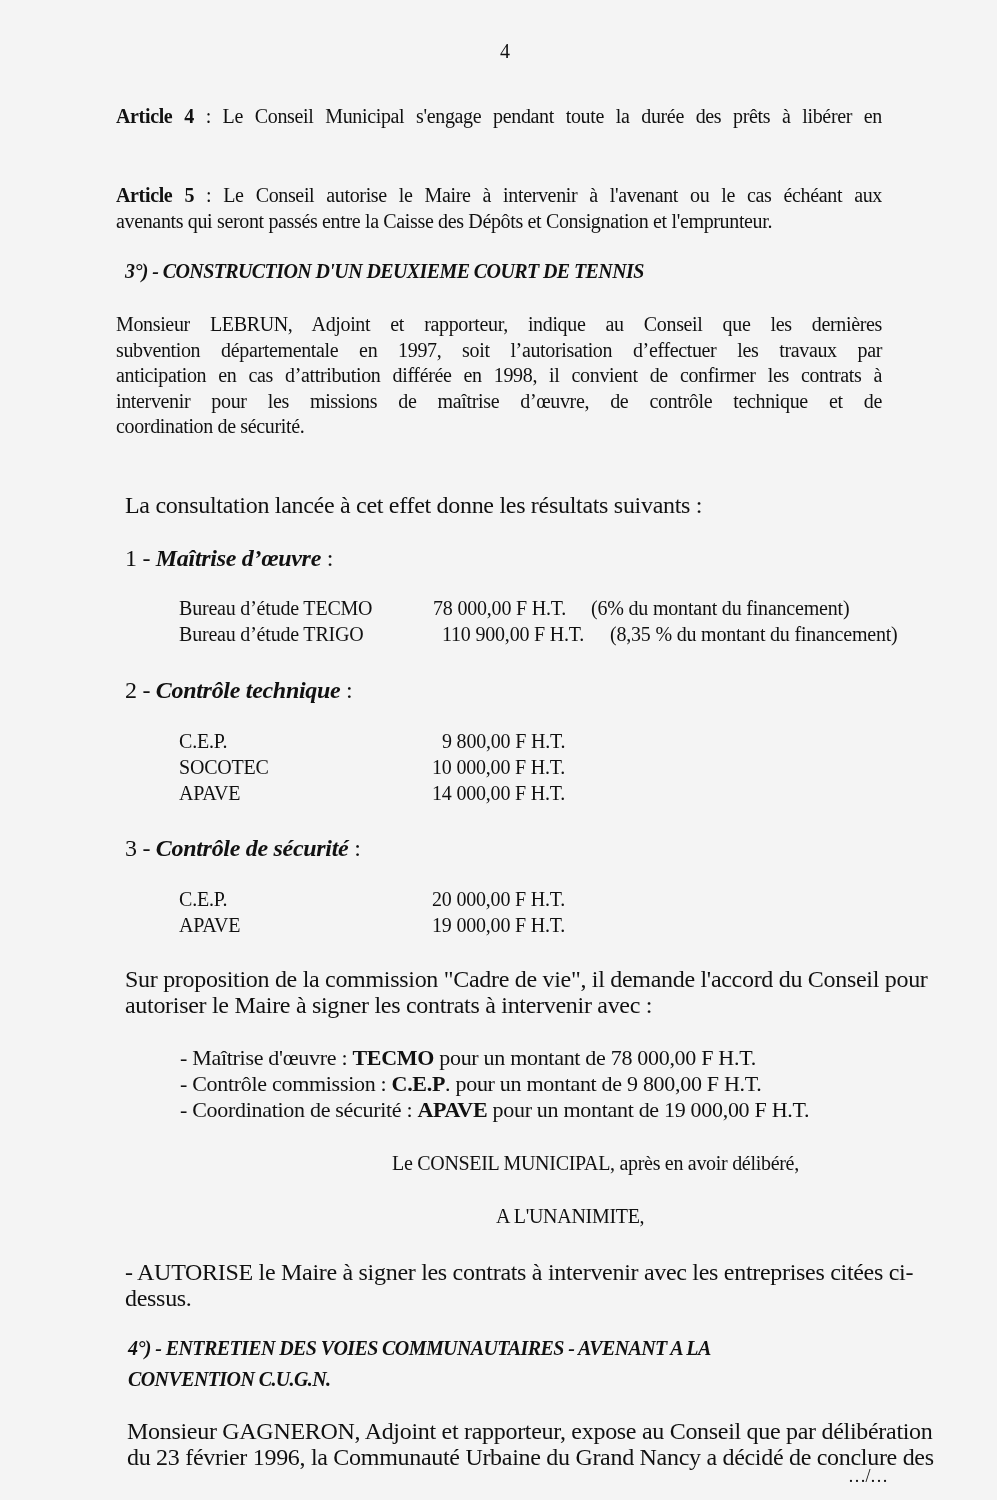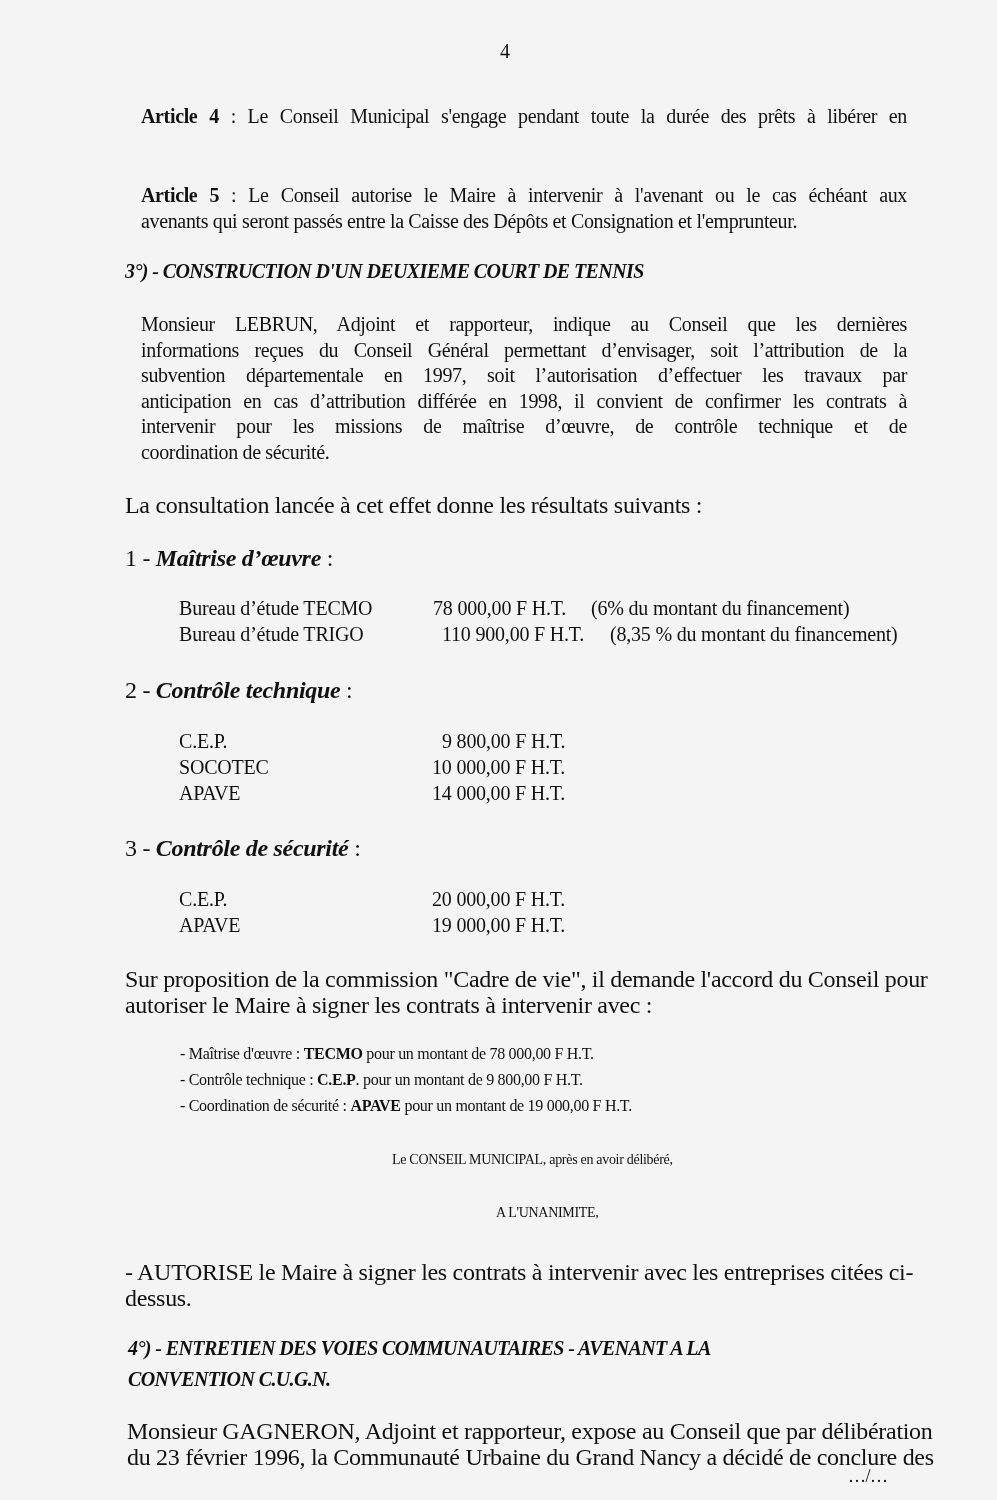--- a/index.html
+++ b/index.html
@@ -13,21 +13,21 @@
       position: relative;
       overflow: hidden;
       font-family: "Liberation Serif", serif;
       color: #111;
       font-size: 20px;
     }
     .abs { position: absolute; white-space: nowrap; }
     .page-number { left: 0; width: 1010px; text-align: center; top: 40px; font-size: 20px; }
     .para {
       position: absolute;
-      left: 141px;
+      left: 116px;
       width: 766px;
       line-height: 25.5px;
       text-align: justify;
       font-size: 20px;
       letter-spacing: -0.35px;
     }
     .para .line { display: block; white-space: nowrap; text-align-last: justify; }
     .para .line.last { text-align-last: left; }
     .heading {
       position: absolute;
@@ -36,22 +36,22 @@
       font-style: italic;
       font-size: 20px;
       letter-spacing: -0.6px;
       line-height: 31px;
       white-space: nowrap;
     }
     .sub { position: absolute; left: 125px; font-size: 24px; white-space: nowrap; letter-spacing: -0.3px; }
     .sub i { font-weight: bold; font-style: italic; }
     .row { position: absolute; font-size: 20px; white-space: nowrap; letter-spacing: -0.2px; }
     .name { left: 179px; }
-    .bullet { position: absolute; left: 180px; font-size: 16px; white-space: nowrap; letter-spacing: -0.3px; }
-    .centered { position: absolute; font-size: 14px; white-space: nowrap; letter-spacing: -0.3px; }
+    .bullet { position: absolute; left: 180px; font-size: 22px; white-space: nowrap; letter-spacing: -0.3px; }
+    .centered { position: absolute; font-size: 20px; white-space: nowrap; letter-spacing: -0.3px; }
     .cont { position: absolute; left: 848px; top: 1466px; font-size: 18px; letter-spacing: -0.5px; }
   </style>
 </head>
 <body>
 
 <div>
 
   <div class="abs page-number">4</div>
 
   <div class="para" style="top:104px;">
@@ -60,21 +60,20 @@
 
   <div class="para" style="top:183px;">
     <span class="line"><b>Article 5</b><span> : Le Conseil autorise le Maire à intervenir à l'avenant ou le cas échéant aux</span></span>
     <span class="line last">avenants qui seront passés entre la Caisse des Dépôts et Consignation et l'emprunteur.</span>
   </div>
 
   <div class="heading" style="top:256px;">3°) - CONSTRUCTION D'UN DEUXIEME COURT DE TENNIS</div>
 
   <div class="para" style="top:312px;">
     <span class="line">Monsieur LEBRUN, Adjoint et rapporteur, indique au Conseil que les dernières</span>
-    <span class="line">informations reçues du Conseil Général permettant d’envisager, soit l’attribution de la</span>
     <span class="line">subvention départementale en 1997, soit l’autorisation d’effectuer les travaux par</span>
     <span class="line">anticipation en cas d’attribution différée en 1998, il convient de confirmer les contrats à</span>
     <span class="line">intervenir pour les missions de maîtrise d’œuvre, de contrôle technique et de</span>
     <span class="line last">coordination de sécurité.</span>
   </div>
 
   <div class="sub" style="top:492px;">La consultation lancée à cet effet donne les résultats suivants :</div>
 
   <div class="sub" style="top:545px;">
     <span>1 - </span><i>Maîtrise d’œuvre</i><span> :</span>
@@ -104,21 +103,21 @@
   <div class="row name" style="top:914px;">APAVE</div>
   <div class="row" style="top:914px; left:432px;">19 000,00  F H.T.</div>
 
   <div class="sub" style="top:966px;">Sur proposition de la commission "Cadre de vie", il demande l'accord du Conseil pour</div>
   <div class="sub" style="top:992px;">autoriser le Maire à signer les contrats à intervenir avec :</div>
 
   <div class="bullet" style="top:1045px;">
     <span>- Maîtrise d'œuvre : </span><b>TECMO</b><span> pour un montant de 78 000,00  F H.T.</span>
   </div>
   <div class="bullet" style="top:1071px;">
-    <span>- Contrôle technique : </span><b>C.E.P</b><span>. pour un montant de 9 800,00 F H.T.</span>
+    <span>- Contrôle commission : </span><b>C.E.P</b><span>. pour un montant de 9 800,00 F H.T.</span>
   </div>
   <div class="bullet" style="top:1097px;">
     <span>- Coordination de sécurité : </span><b>APAVE</b><span> pour un montant de 19 000,00 F H.T.</span>
   </div>
 
   <div class="centered" style="top:1152px; left:392px;">Le CONSEIL MUNICIPAL, après en avoir délibéré,</div>
   <div class="centered" style="top:1205px; left:496px;text-align:right;">A L'UNANIMITE,</div>
 
   <div class="sub" style="top:1259px;">- AUTORISE le Maire à signer les contrats à intervenir avec les entreprises citées ci-</div>
   <div class="sub" style="top:1285px;">dessus.</div>

